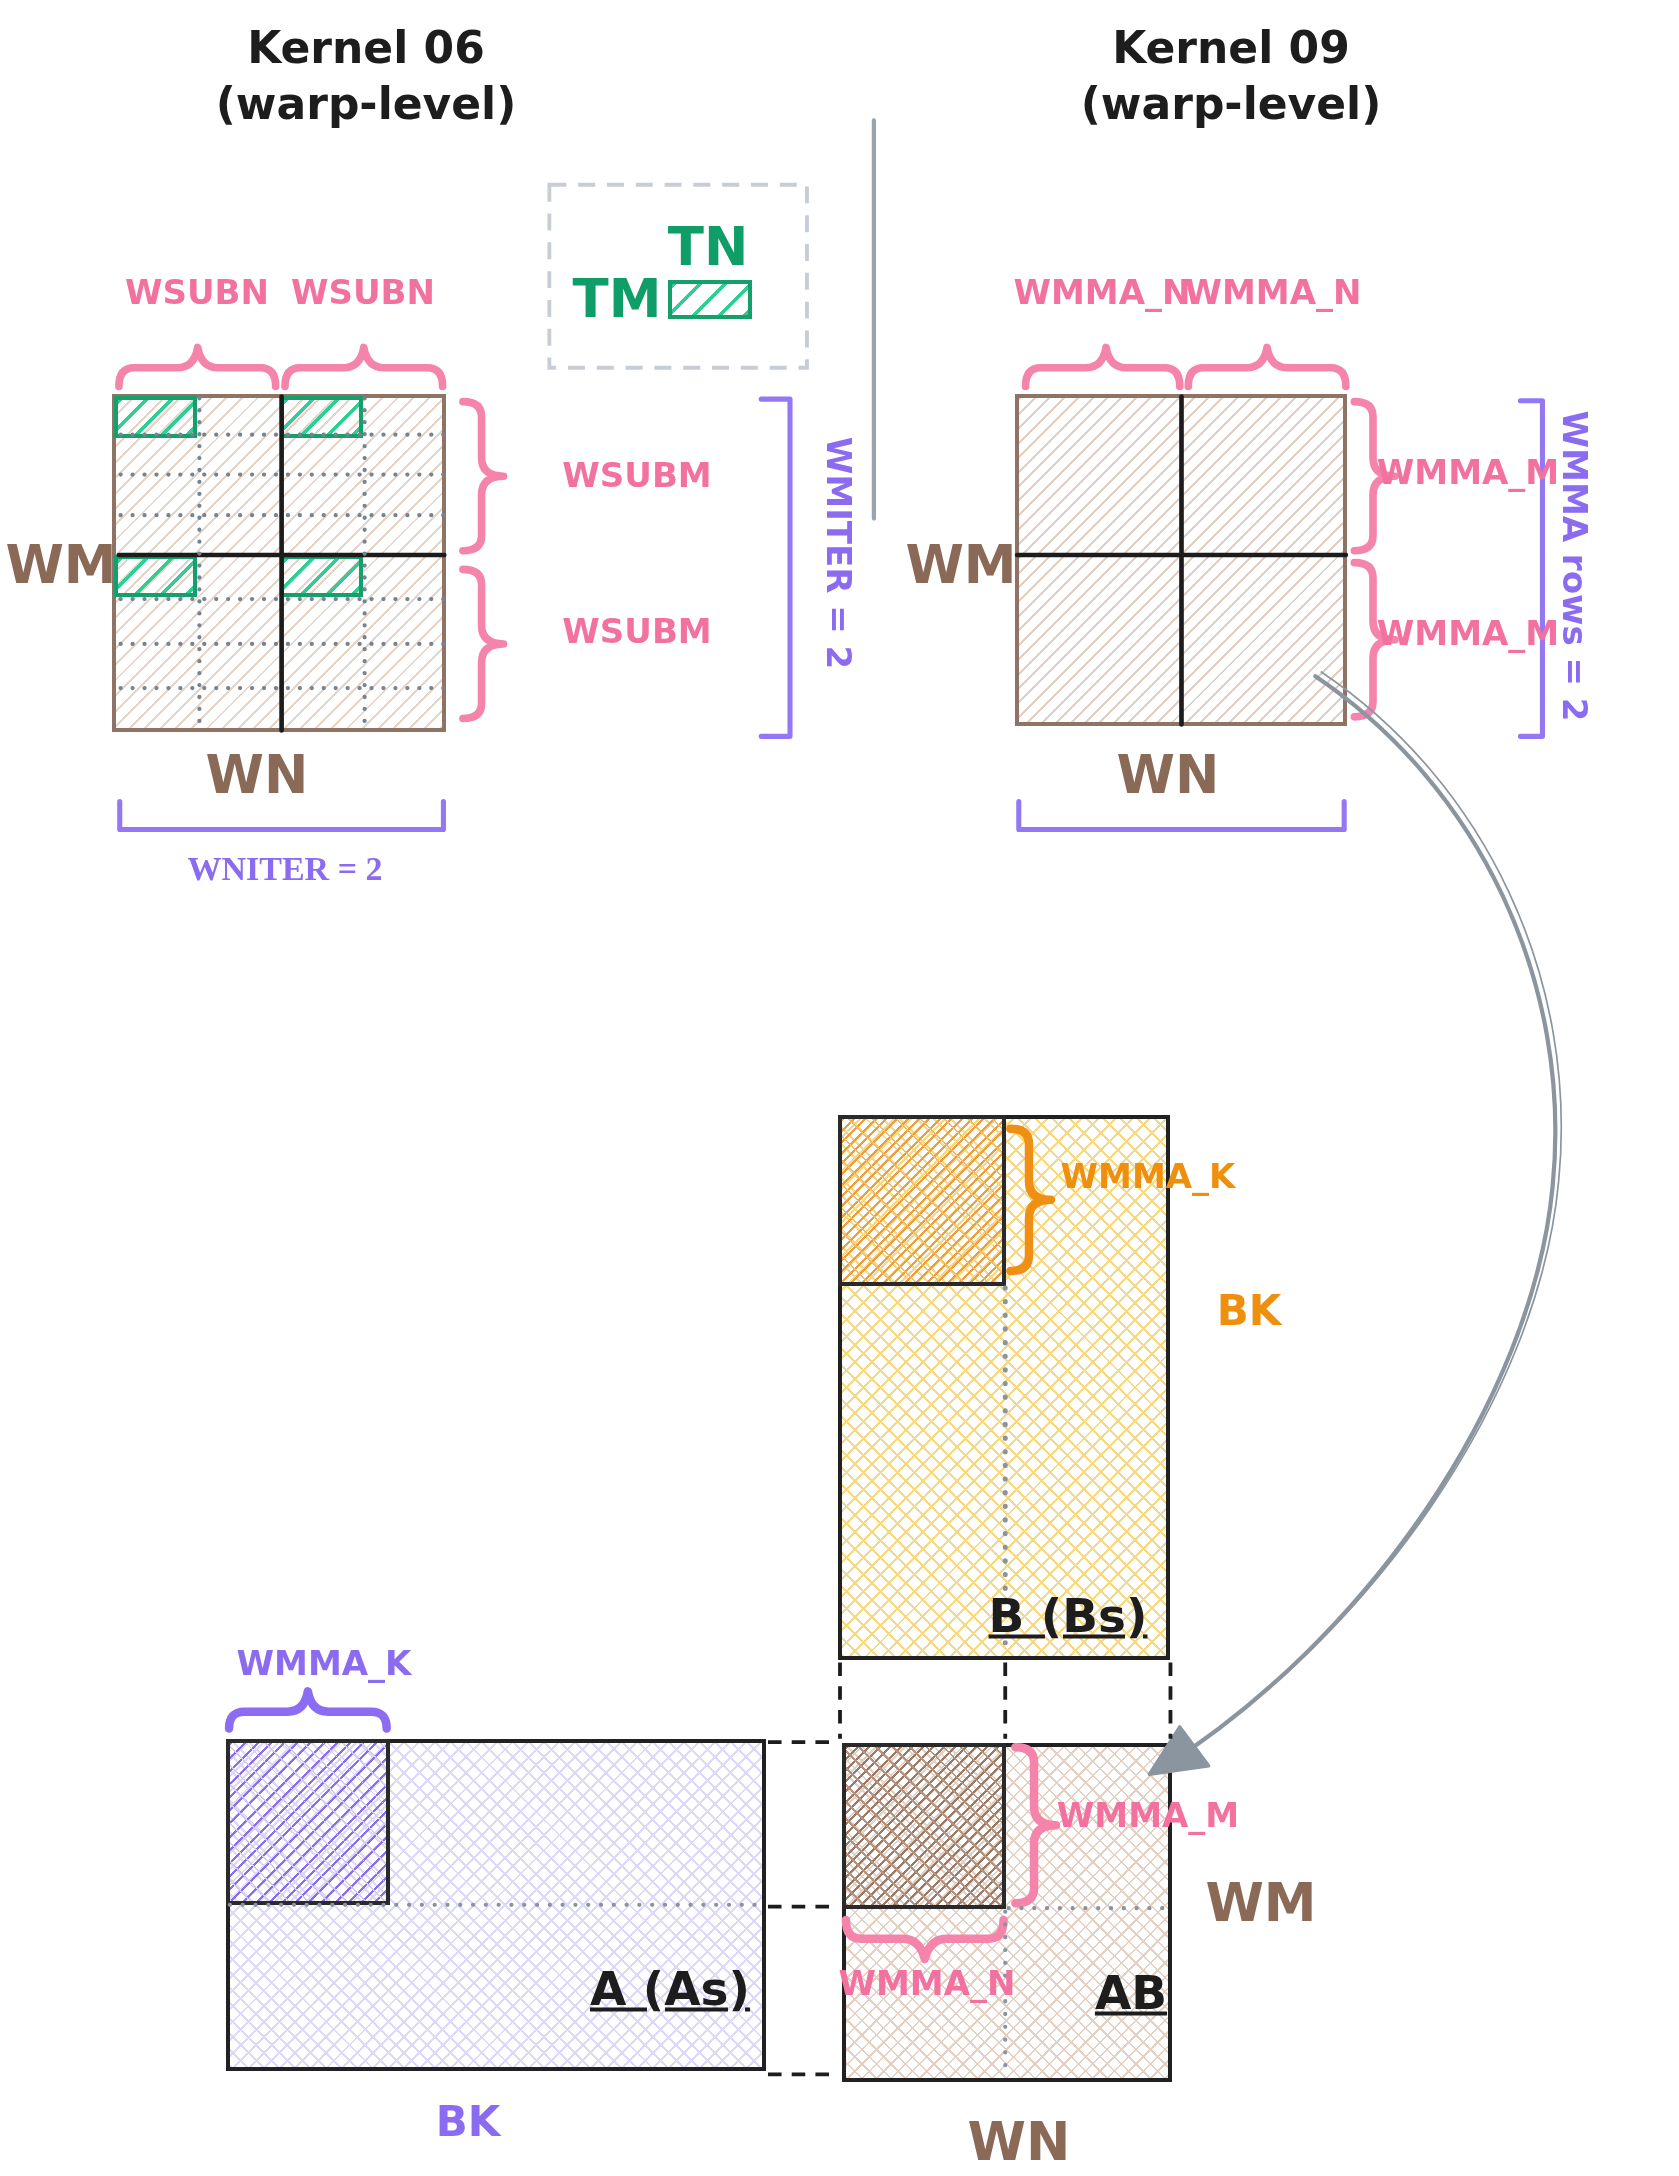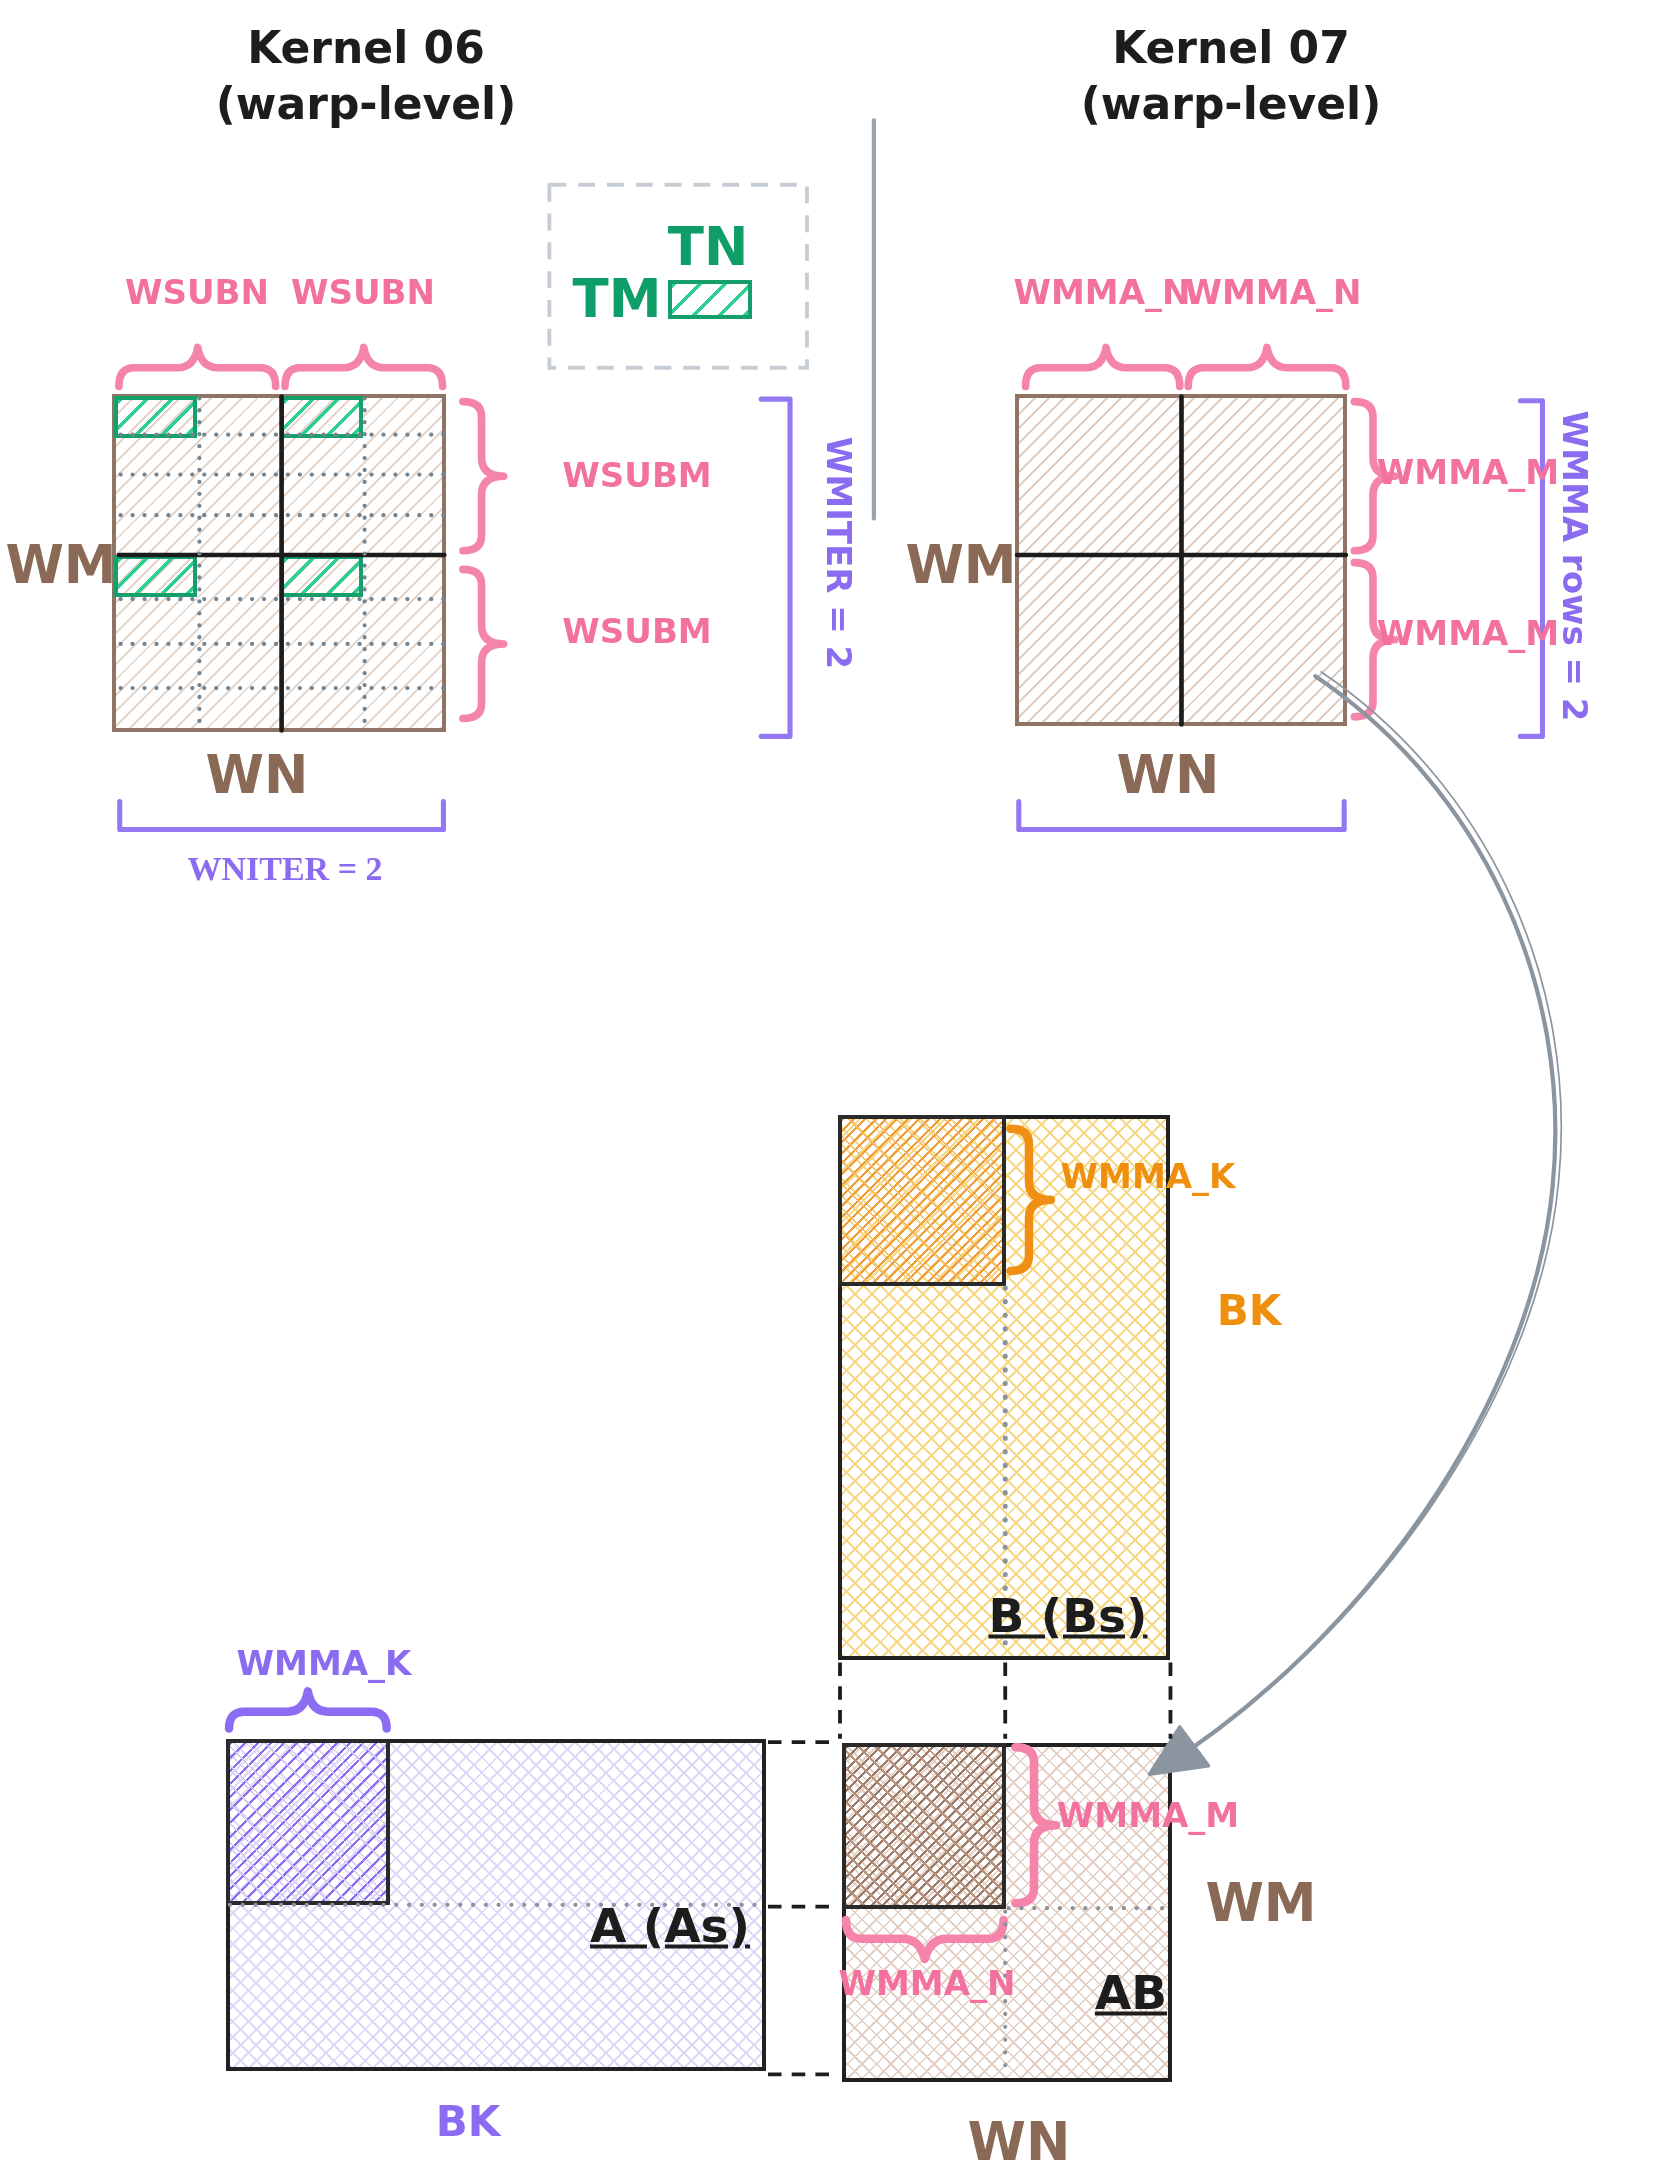--- a/index.html
+++ b/index.html
@@ -153,21 +153,21 @@
     </g>
 
     <g stroke="#8a949e" stroke-width="5" stroke-linecap="round" stroke-dasharray="0.1 15" fill="none">
       <path d="M1190,2252 H1378"></path>
         <path d="M1186,2256 V2448"></path>
     </g>
   </svg>
 
   <div class="lbl s52 black" style="left:366px;top:47px;">Kernel 06</div>
   <div class="lbl s52 black" style="left:366px;top:103px;">(warp-level)</div>
-  <div class="lbl s52 black" style="left:1231px;top:47px;">Kernel 07</div>
+  <div class="lbl s52 black" style="left:1231px;top:47px;">Kernel 09</div>
   <div class="lbl s52 black" style="left:1231px;top:103px;">(warp-level)</div>
 
   <div class="lbl s46 green" style="left:708px;top:246px;">TN</div>
   <div class="lbl s46 green" style="left:617px;top:298px;">TM</div>
 
   <div class="lbl s40 pink" style="left:197px;top:292px;">WSUBN</div>
   <div class="lbl s40 pink" style="left:363px;top:292px;">WSUBN</div>
   <div class="lbl s46 brown" style="left:61px;top:564px;">WM</div>
   <div class="lbl s46 brown" style="left:257px;top:774px;">WN</div>
   <div class="lbl s40 pink" style="left:637px;top:475px;">WSUBM</div>
@@ -181,21 +181,21 @@
   <div class="lbl s46 brown" style="left:1168px;top:774px;">WN</div>
   <div class="lbl s40 pink" style="left:1468px;top:472px;">WMMA_M</div>
   <div class="lbl s40 pink" style="left:1468px;top:633px;">WMMA_M</div>
   <div class="lbl s40 purple rot" style="left:1575px;top:566px;">WMMA rows = 2</div>
 
   <div class="lbl s40 orange" style="left:1148px;top:1176px;">WMMA_K</div>
   <div class="lbl s50 orange" style="left:1249px;top:1310px;">BK</div>
   <div class="lbl s56 black" style="left:1068px;top:1615px;">B (Bs)</div>
 
   <div class="lbl s40 purple" style="left:324px;top:1663px;">WMMA_K</div>
-  <div class="lbl s56 black" style="left:670px;top:1925px;">A (As)</div>
+  <div class="lbl s56 black" style="left:670px;top:1988px;">A (As)</div>
   <div class="lbl s50 purple" style="left:468px;top:2121px;">BK</div>
 
   <div class="lbl s40 pink" style="left:1148px;top:1815px;">WMMA_M</div>
   <div class="lbl s40 pink" style="left:927px;top:1983px;">WMMA_N</div>
   <div class="lbl s46 brown" style="left:1261px;top:1902px;">WM</div>
   <div class="lbl s56 black" style="left:1131px;top:1992px;">AB</div>
   <div class="lbl s46 brown" style="left:1019px;top:2141px;">WN</div>
 
 </div>
 

